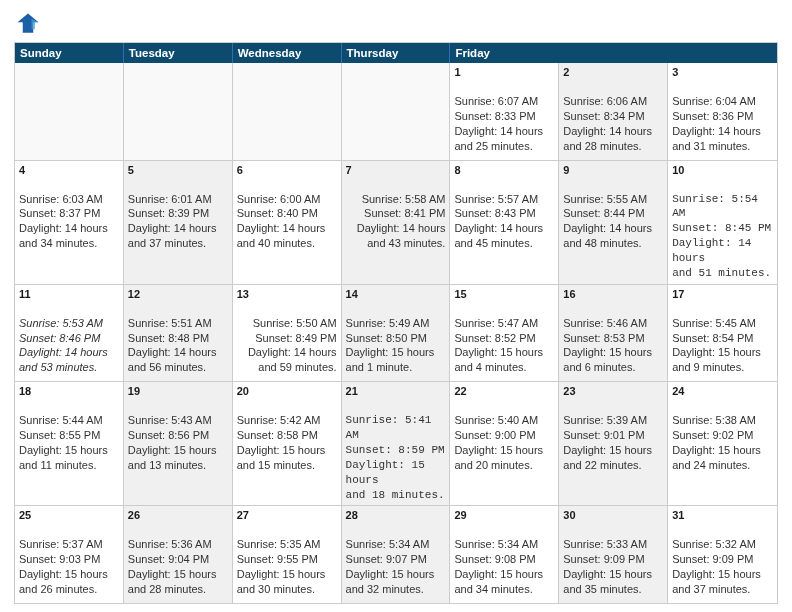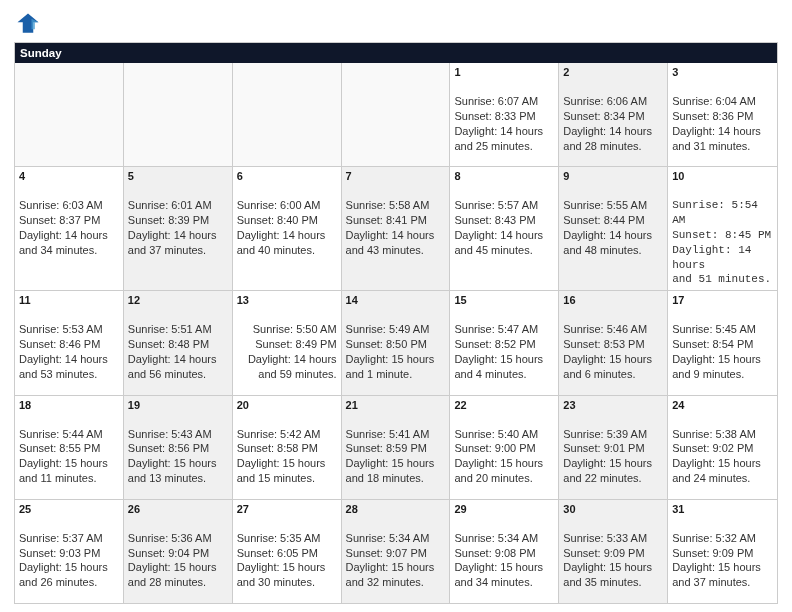--- a/index.html
+++ b/index.html
@@ -63,21 +63,21 @@
     }
     .calendar {
       flex: 1;
       display: flex;
       flex-direction: column;
       border: 1px solid #ccc;
     }
     .cal-header {
       display: grid;
       grid-template-columns: repeat(7, 1fr);
-      background: #0f172a;
+      background: #0c4a6e;
     }
     .cal-header-cell {
       color: #fff;
       font-size: 11.5px;
       font-weight: bold;
       padding: 4px 5px;
       text-align: left;
       border-right: 1px solid #2a6fb8;
     }
     .cal-header-cell:last-child { border-right: none; }
@@ -135,20 +135,24 @@
     </div>
     <div class="title-block">
       <div class="title-month"></div>
       <div class="title-location"></div>
     </div>
   </div>
 
   <div class="calendar">
     <div class="cal-header">
     <div class="cal-header-cell">Sunday</div>
+        <div class="cal-header-cell">Tuesday</div>
+        <div class="cal-header-cell">Wednesday</div>
+        <div class="cal-header-cell">Thursday</div>
+        <div class="cal-header-cell">Friday</div>
       </div>
     <div class="cal-body">
     <div class="cal-row">
           <div class="cal-cell empty"></div>
           <div class="cal-cell empty"></div>
           <div class="cal-cell empty"></div>
           <div class="cal-cell empty"></div>
           <div class="cal-cell">
             <div class="day-num">1</div>
             <div class="day-info" style="white-space: pre-line;">Sunrise: 6:07 AM
@@ -188,21 +192,21 @@
           </div>
           <div class="cal-cell">
             <div class="day-num">6</div>
             <div class="day-info" style="white-space: pre-line;">Sunrise: 6:00 AM
 Sunset: 8:40 PM
 Daylight: 14 hours
 and 40 minutes.</div>
           </div>
           <div class="cal-cell shaded">
             <div class="day-num">7</div>
-            <div class="day-info" style="white-space: pre-line;">Sunrise: 5:58 AM
+            <div class="day-info" style="white-space: pre-line; text-align: right;">Sunrise: 5:58 AM
 Sunset: 8:41 PM
 Daylight: 14 hours
 and 43 minutes.</div>
           </div>
           <div class="cal-cell">
             <div class="day-num">8</div>
             <div class="day-info" style="white-space: pre-line;">Sunrise: 5:57 AM
 Sunset: 8:43 PM
 Daylight: 14 hours
 and 45 minutes.</div>
@@ -218,21 +222,21 @@
             <div class="day-num">10</div>
             <div class="day-info" style="white-space: pre-line; font-family: Liberation Mono, monospace;">Sunrise: 5:54 AM
 Sunset: 8:45 PM
 Daylight: 14 hours
 and 51 minutes.</div>
           </div>
         </div>
         <div class="cal-row">
           <div class="cal-cell">
             <div class="day-num">11</div>
-            <div class="day-info" style="white-space: pre-line;">Sunrise: 5:53 AM
+            <div class="day-info" style="white-space: pre-line; font-style: italic;">Sunrise: 5:53 AM
 Sunset: 8:46 PM
 Daylight: 14 hours
 and 53 minutes.</div>
           </div>
           <div class="cal-cell shaded">
             <div class="day-num">12</div>
             <div class="day-info" style="white-space: pre-line;">Sunrise: 5:51 AM
 Sunset: 8:48 PM
 Daylight: 14 hours
 and 56 minutes.</div>
@@ -290,21 +294,21 @@
           </div>
           <div class="cal-cell">
             <div class="day-num">20</div>
             <div class="day-info" style="white-space: pre-line;">Sunrise: 5:42 AM
 Sunset: 8:58 PM
 Daylight: 15 hours
 and 15 minutes.</div>
           </div>
           <div class="cal-cell shaded">
             <div class="day-num">21</div>
-            <div class="day-info" style="white-space: pre-line;">Sunrise: 5:41 AM
+            <div class="day-info" style="white-space: pre-line; font-family: Liberation Mono, monospace;">Sunrise: 5:41 AM
 Sunset: 8:59 PM
 Daylight: 15 hours
 and 18 minutes.</div>
           </div>
           <div class="cal-cell">
             <div class="day-num">22</div>
             <div class="day-info" style="white-space: pre-line;">Sunrise: 5:40 AM
 Sunset: 9:00 PM
 Daylight: 15 hours
 and 20 minutes.</div>
@@ -335,21 +339,21 @@
           <div class="cal-cell shaded">
             <div class="day-num">26</div>
             <div class="day-info" style="white-space: pre-line;">Sunrise: 5:36 AM
 Sunset: 9:04 PM
 Daylight: 15 hours
 and 28 minutes.</div>
           </div>
           <div class="cal-cell">
             <div class="day-num">27</div>
             <div class="day-info" style="white-space: pre-line;">Sunrise: 5:35 AM
-Sunset: 6:05 PM
+Sunset: 9:55 PM
 Daylight: 15 hours
 and 30 minutes.</div>
           </div>
           <div class="cal-cell shaded">
             <div class="day-num">28</div>
             <div class="day-info" style="white-space: pre-line;">Sunrise: 5:34 AM
 Sunset: 9:07 PM
 Daylight: 15 hours
 and 32 minutes.</div>
           </div>

